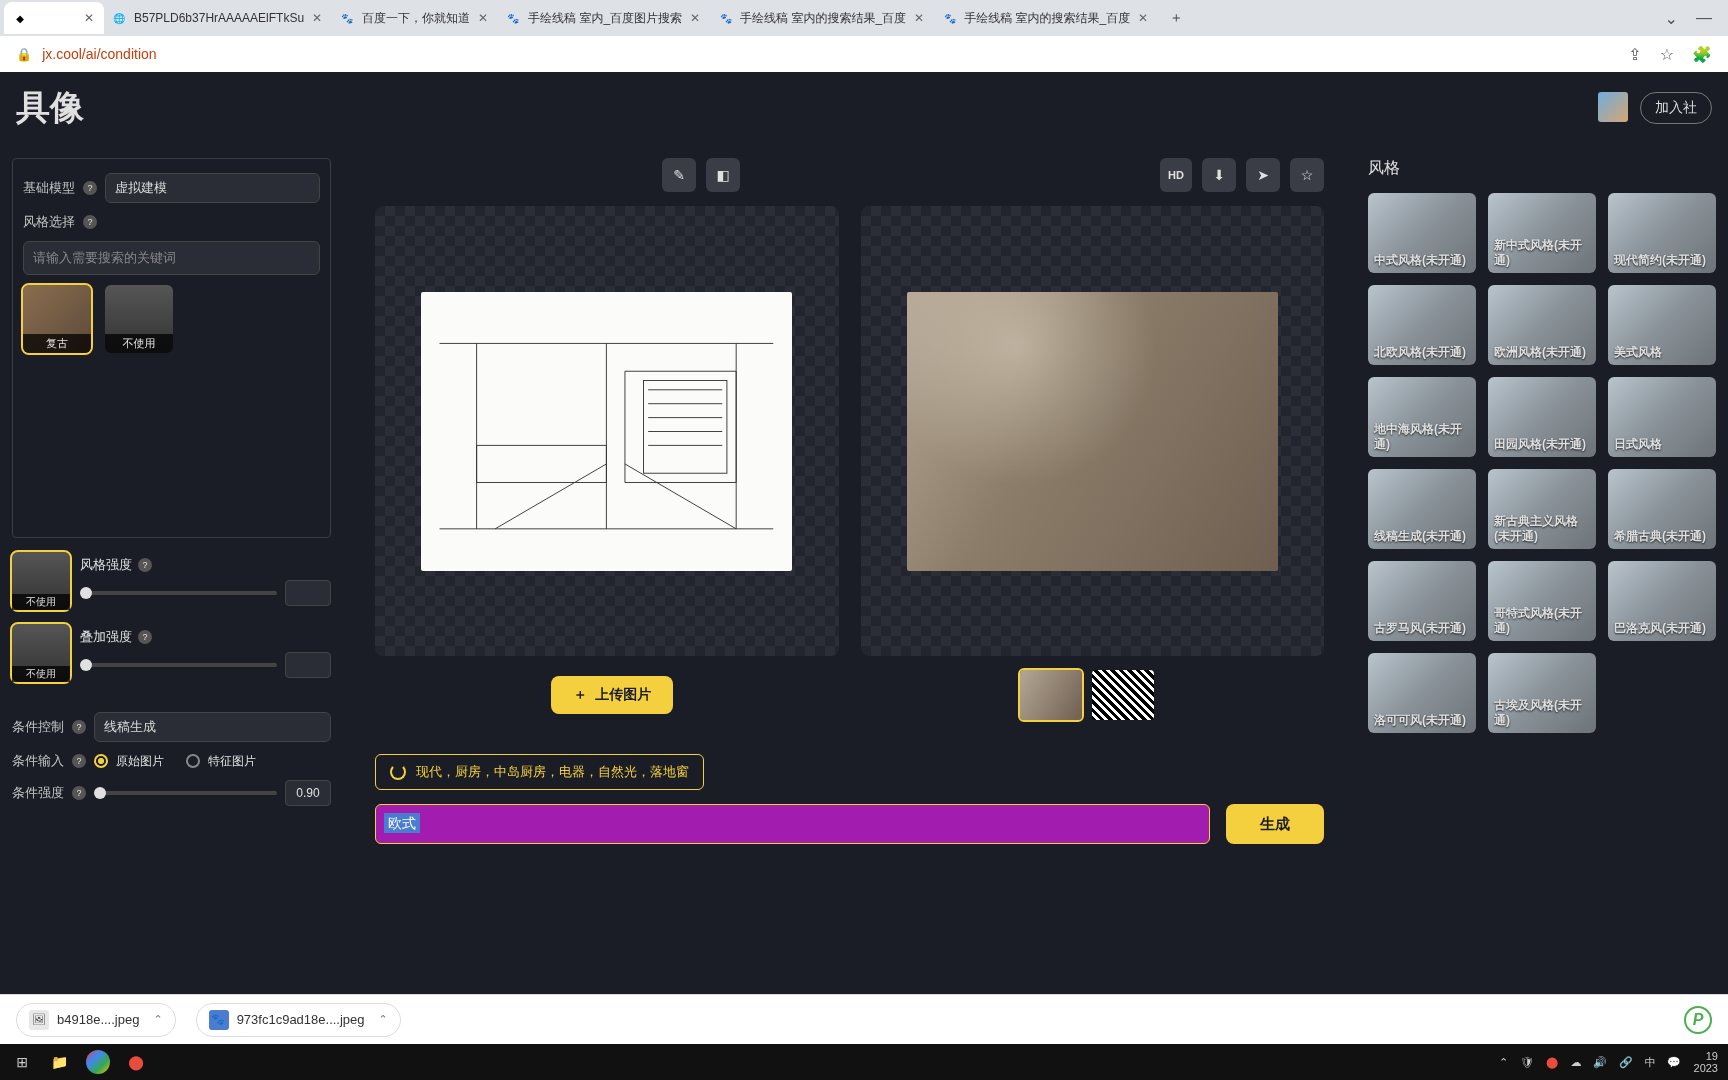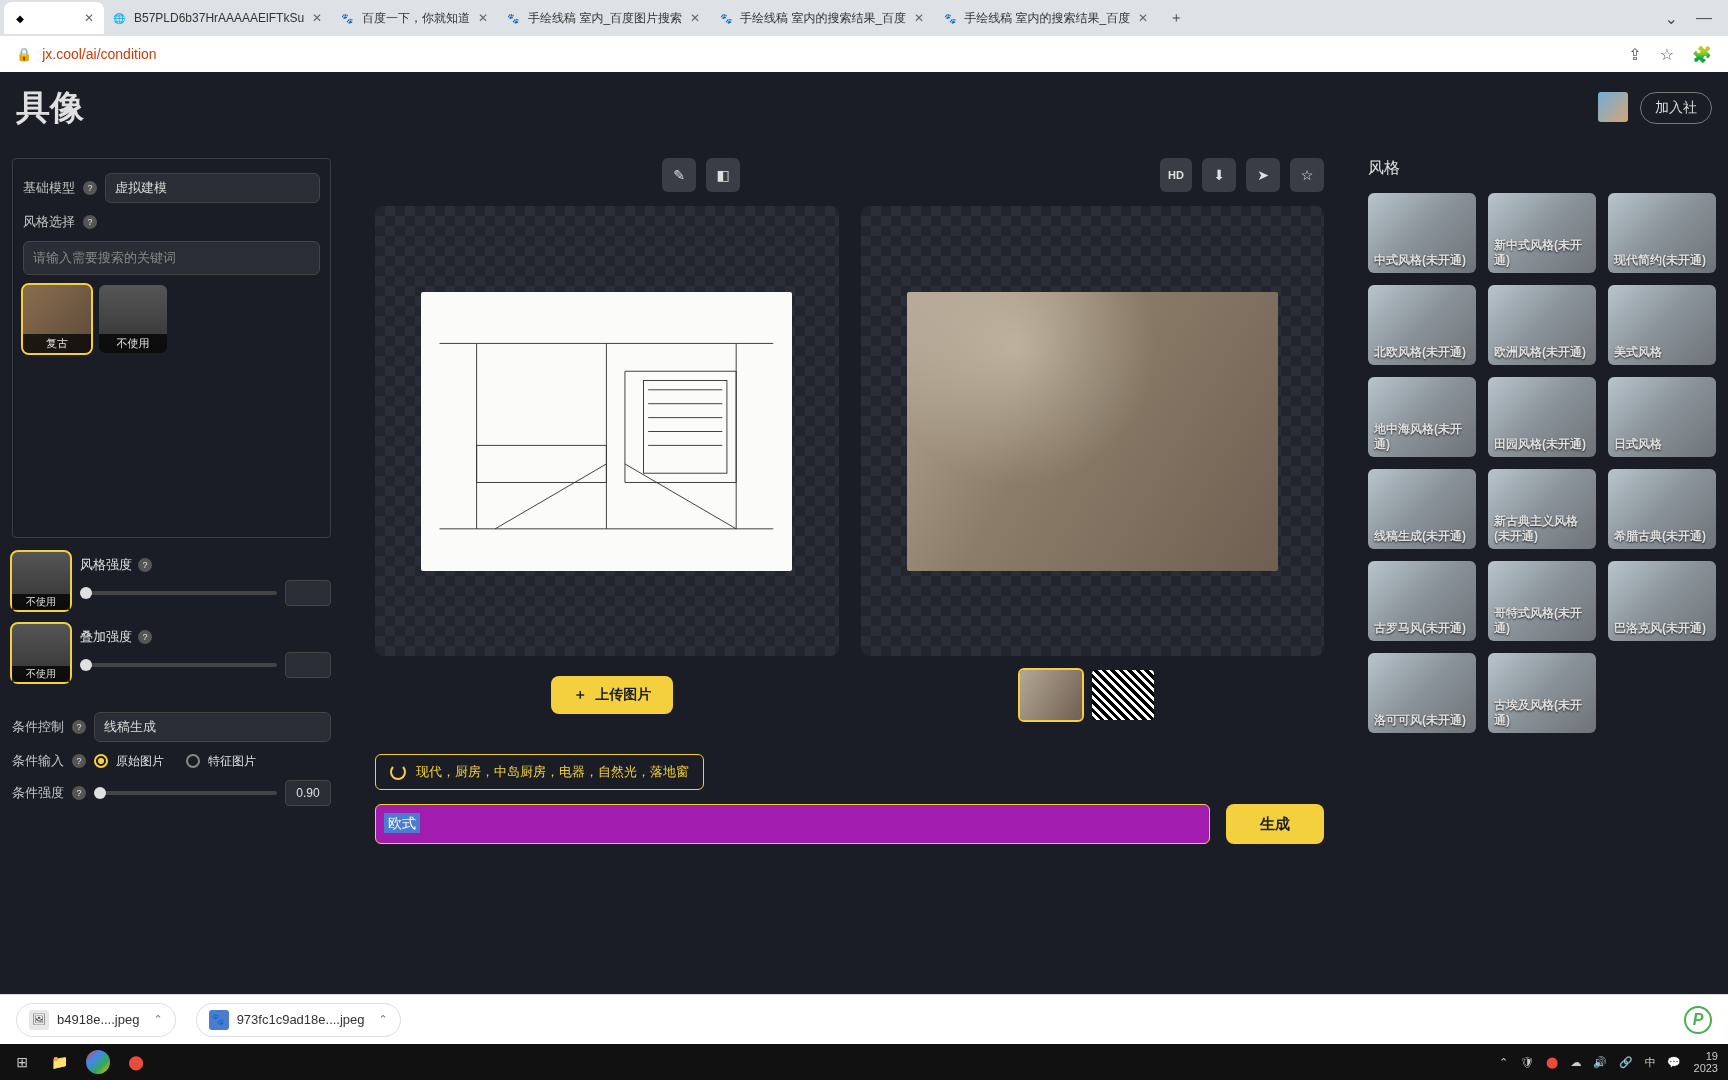--- a/index.html
+++ b/index.html
@@ -27,21 +27,21 @@
 .avatar { width: 30px; height: 30px; background: linear-gradient(135deg,#6faedb,#d4a574); border-radius: 3px; }
 .join-btn { border: 1px solid #777; padding: 6px 14px; border-radius: 18px; font-size: 14px; cursor: pointer; color: #ddd; }
 
 .left-panel { width: 343px; padding: 86px 12px 0 12px; }
 .panel-box { border: 1px solid #3a3d46; border-radius: 4px; padding: 14px 10px; margin-bottom: 14px; }
 .row { display: flex; align-items: center; gap: 8px; margin-bottom: 10px; font-size: 13px; }
 .label { color: #c5c5c5; }
 .help { width: 14px; height: 14px; border-radius: 50%; background: #555; display: inline-flex; align-items: center; justify-content: center; font-size: 9px; }
 .select { flex: 1; background: #2a2d36; border: 1px solid #444; border-radius: 6px; padding: 5px 9px; font-size: 13px; color: #ddd; }
 .search-input { width: 100%; background: #2a2d36; border: 1px solid #444; border-radius: 6px; padding: 7px 9px; font-size: 13px; color: #888; margin-bottom: 10px; }
-.preset-row { display: flex; gap: 8px; }
+.preset-row { display: flex; gap: 14px; }
 .preset { width: 68px; height: 68px; border-radius: 6px; position: relative; overflow: hidden; cursor: pointer; }
 .preset.sel { outline: 2px solid #f4d03f; }
 .preset .img { width: 100%; height: 100%; background: linear-gradient(135deg,#8a6d4f,#5c4a3a); }
 .preset.gray .img { background: linear-gradient(#555,#333); }
 .preset .cap { position: absolute; bottom: 0; left: 0; right: 0; background: rgba(0,0,0,0.75); text-align: center; font-size: 11px; padding: 2px 0; }
 .slider-row { display: flex; align-items: center; gap: 10px; }
 .mini-thumb { width: 58px; height: 58px; border-radius: 6px; background: linear-gradient(#555,#333); position: relative; outline: 2px solid #f4d03f; }
 .mini-thumb .cap { position: absolute; bottom: 0; left: 0; right: 0; text-align: center; font-size: 10px; background: rgba(0,0,0,0.75); padding: 1px 0; }
 .slider-col { flex: 1; }
 .slider-label { font-size: 13px; display: flex; align-items: center; gap: 6px; margin-bottom: 6px; }

